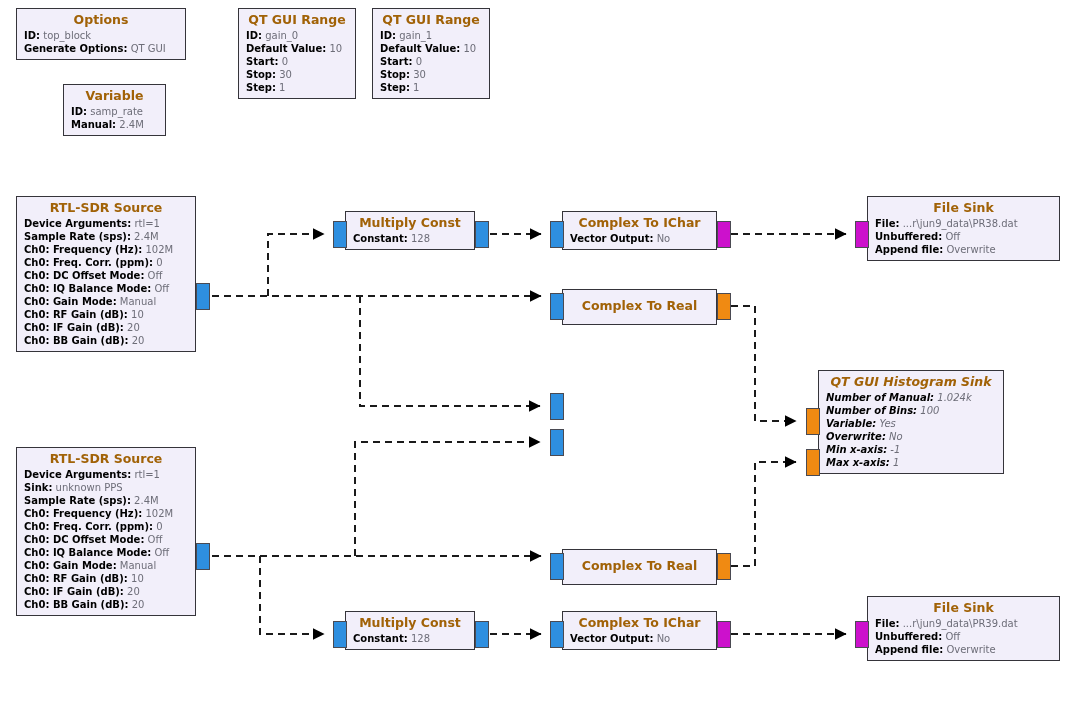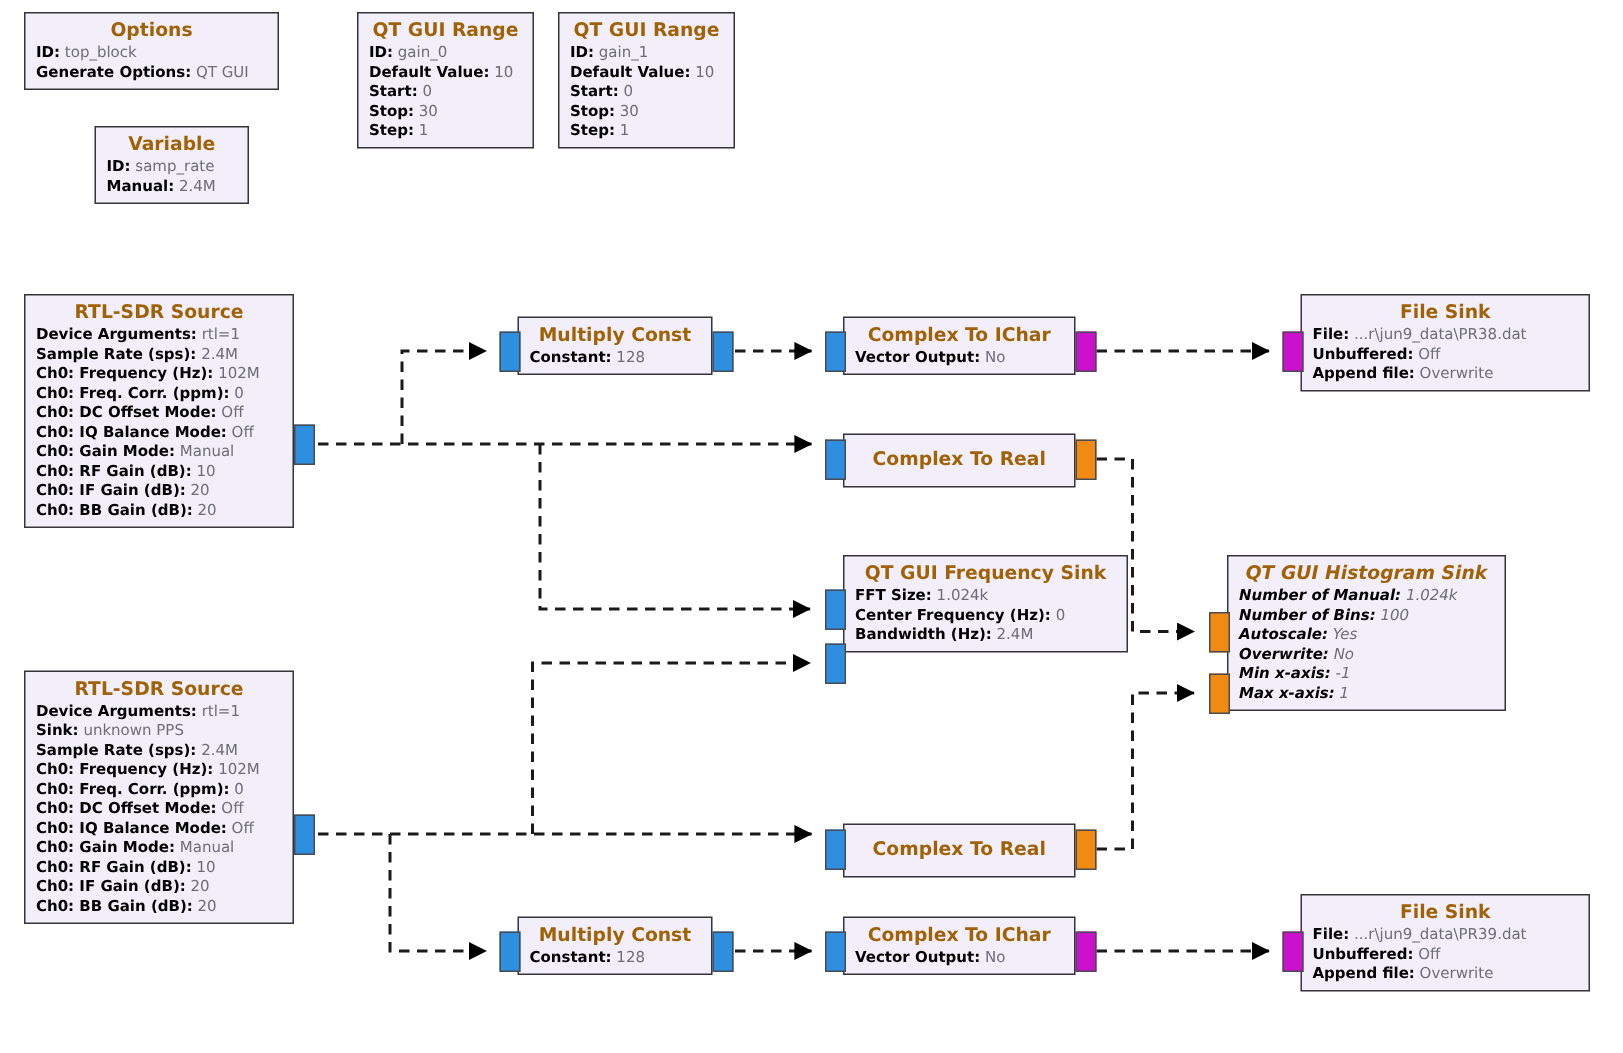--- a/index.html
+++ b/index.html
@@ -304,50 +304,35 @@
     </div>
   </div>
   <div class="port byte" style="left:855px; top:221px;"></div>
 
   <div class="block" style="left:562px; top:289px; width:155px; padding-top:8px; padding-bottom:9px;">
     <div class="blk-title">Complex To Real</div>
   </div>
   <div class="port complex" style="left:550px; top:293px;"></div>
   <div class="port float" style="left:717px; top:293px;"></div>
 
-  <div class="block" style="left:562px; top:370px; width:190px;">
-    <div class="blk-title">QT GUI Frequency Sink</div>
-    <div class="blk-row">
-      <b>FFT Size:</b>
-      <span>1.024k</span>
-    </div>
-    <div class="blk-row">
-      <b>Center Frequency (Hz):</b>
-      <span>0</span>
-    </div>
-    <div class="blk-row">
-      <b>Bandwidth (Hz):</b>
-      <span>2.4M</span>
-    </div>
-  </div>
   <div class="port complex" style="left:550px; top:393px;"></div>
   <div class="port complex" style="left:550px; top:429px;"></div>
 
   <div class="block" style="left:818px; top:370px; width:186px;font-style:italic;">
     <div class="blk-title">QT GUI Histogram Sink</div>
     <div class="blk-row">
       <b>Number of Manual:</b>
       <span>1.024k</span>
     </div>
     <div class="blk-row">
       <b>Number of Bins:</b>
       <span>100</span>
     </div>
     <div class="blk-row">
-      <b>Autoscale:</b>
+      <b>Variable:</b>
       <span>Yes</span>
     </div>
     <div class="blk-row">
       <b>Overwrite:</b>
       <span>No</span>
     </div>
     <div class="blk-row">
       <b>Min x-axis:</b>
       <span>-1</span>
     </div>

